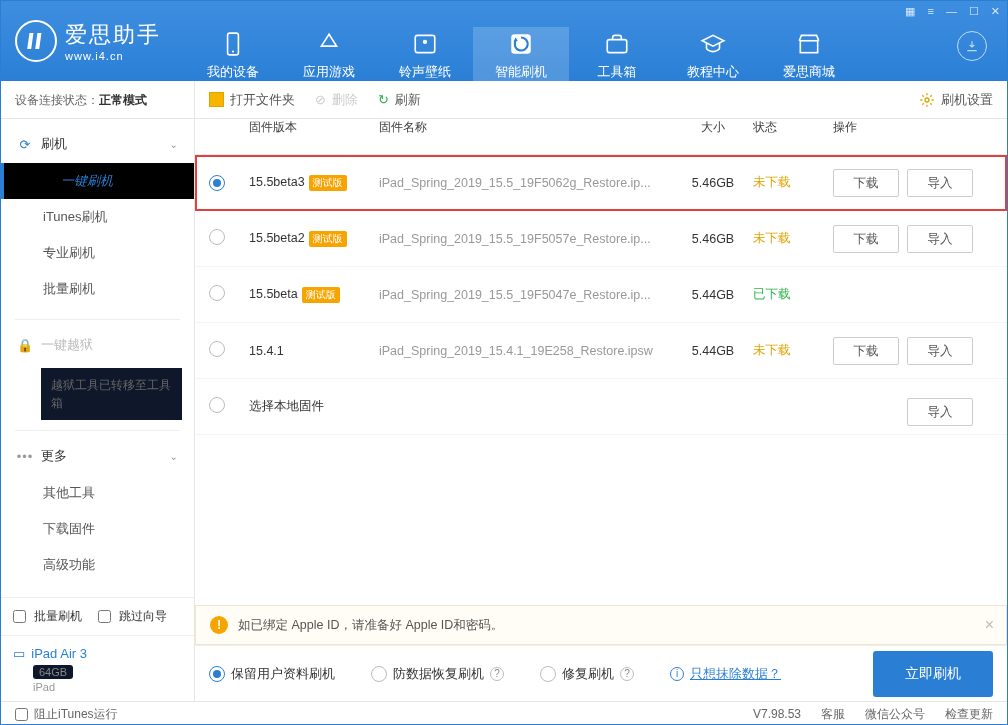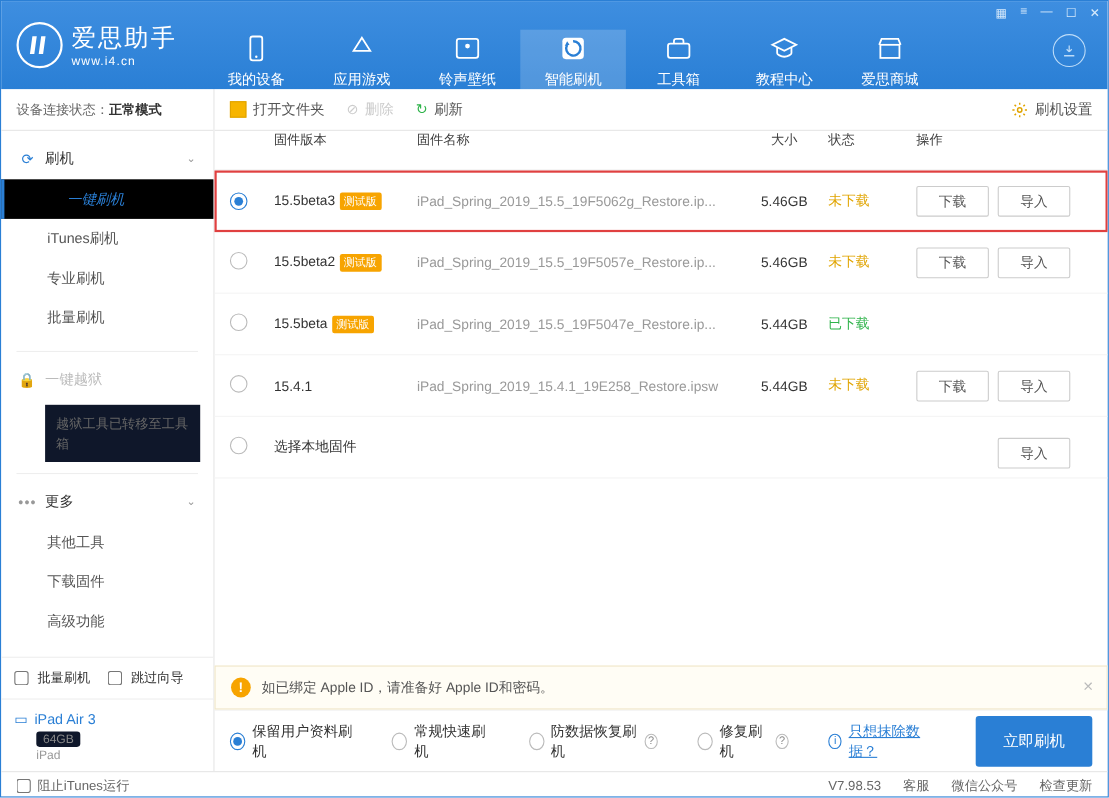--- a/index.html
+++ b/index.html
@@ -316,24 +316,20 @@
       <span class="close">×</span>
     </div>
 
     <div class="options-row">
       <label class="opt">
           <span class="radio selected"></span>
           <span>保留用户资料刷机</span>
         </label>
       <label class="opt">
           <span class="radio"></span>
-          <span>常规快速刷机</span>
-        </label>
-      <label class="opt">
-          <span class="radio"></span>
           <span>防数据恢复刷机</span>
           <span class="help">?</span>
         </label>
       <label class="opt">
           <span class="radio"></span>
           <span>修复刷机</span>
           <span class="help">?</span>
         </label>
       <span class="opt">
           <span class="help" style="color:#2a7fd5;border-color:#2a7fd5;">i</span>

